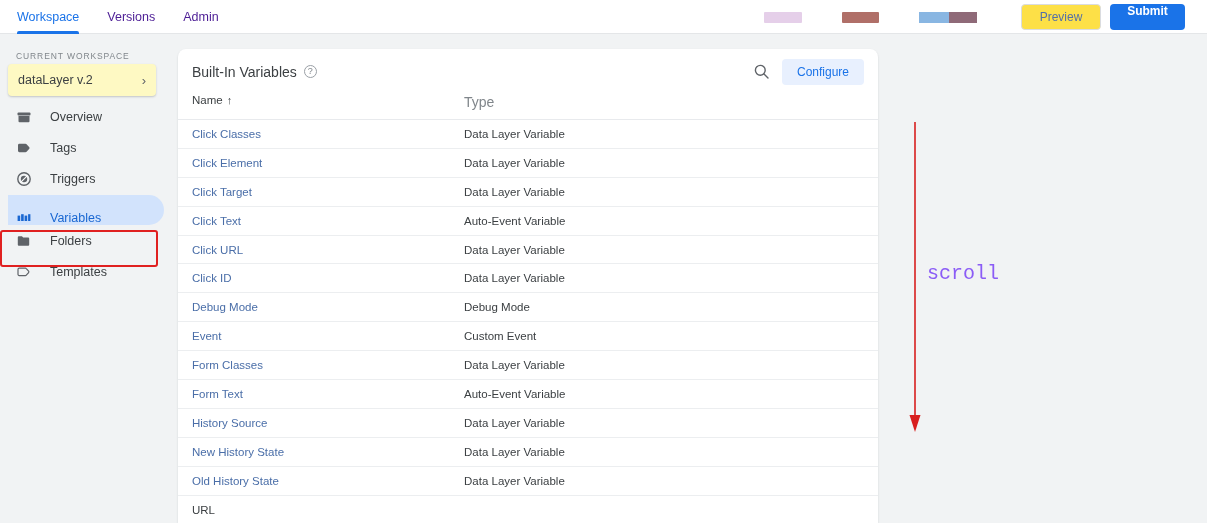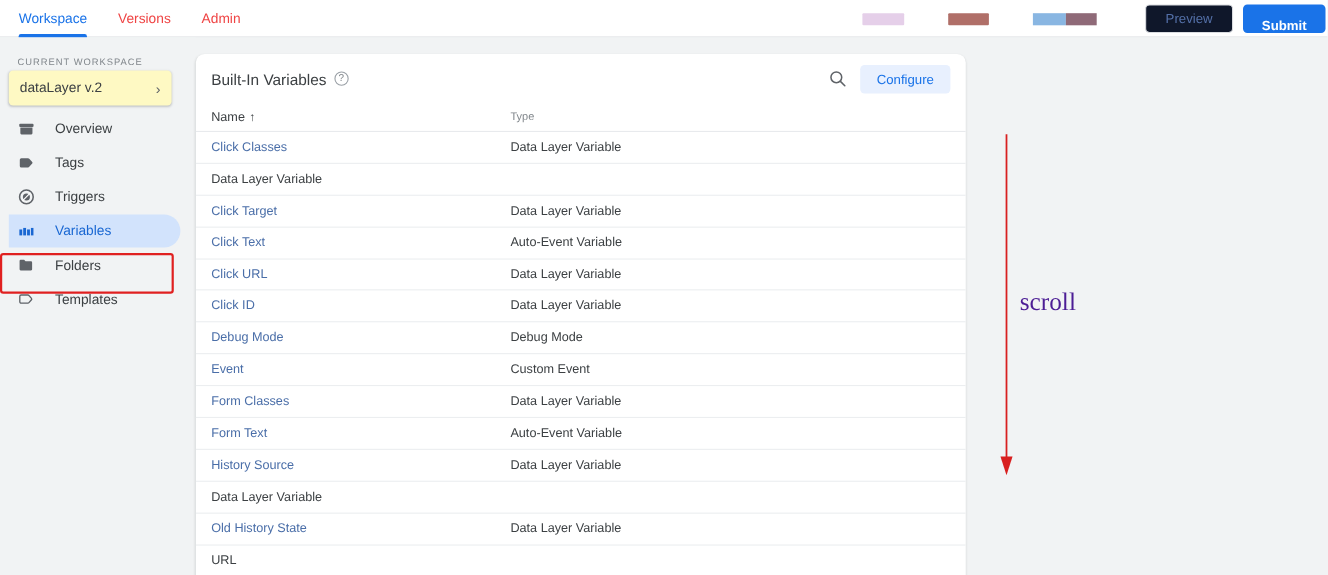--- a/index.html
+++ b/index.html
@@ -14,21 +14,21 @@
   
   .topbar {
     position: absolute; left: 0; top: 0; width: 1207px; height: 34px;
     background: #ffffff; border-bottom: 1px solid #e4e6e8;
     display: flex; align-items: flex-start;
   }
   .tabs { display: flex; height: 34px; align-items: center; padding-left: 17px; }
   .tab {
     position: relative; height: 34px; display: flex; align-items: center;
     padding: 0 14px 0 0; margin-right: 14px;
-    font-size: 12.5px; color: #ef4444; cursor: pointer; white-space: nowrap;
+    font-size: 12.5px; color: #4c1d95; cursor: pointer; white-space: nowrap;
   }
   .tab.active { color: #1a73e8; }
   .tab.active::after {
     content: ""; position: absolute; left: 0; right: 14px; bottom: 0;
     height: 3px; background: #1a73e8; border-radius: 2px 2px 0 0;
   }
 
   .topright {
     position: absolute; right: 0; top: 0; height: 34px;
     display: flex; align-items: center; gap: 0;
@@ -36,31 +36,31 @@
   .redactions { display: flex; align-items: center; gap: 40px; margin-right: 44px; }
   .redact { height: 11px; border-radius: 1px; }
   .redact.a { width: 38px; background: #e5cfe9; }
   .redact.b { width: 37px; background: #b06f68; }
   .redact.split { display: flex; width: 58px; }
   .redact.split i { display: block; height: 11px; }
   .redact.split i.l { width: 30px; background: #89b6e2; }
   .redact.split i.r { width: 28px; background: #8f6a78; }
 
   .btn-preview {
-    width: 80px; height: 26px; background: #0f172a;
+    width: 80px; height: 26px; background: #fde047;
     border: 1px solid #dadce0; border-radius: 4px;
     font-size: 12px; color: #5470a8; cursor: pointer;
     display: flex; align-items: center; justify-content: center;
     margin-right: 9px;
   }
   .btn-submit {
     width: 75px; height: 26px; background: #1a73e8; border: none; border-radius: 4px;
     font-size: 12px; font-weight: bold; color: #ffffff; cursor: pointer;
-    display: flex; align-items: flex-end; justify-content: center;
-    margin-right: 2px;
+    display: flex; align-items: flex-start; justify-content: center;
+    margin-right: 22px;
   }
 
   
   .sidebar { position: absolute; left: 0; top: 34px; width: 178px; height: 489px; background: #f1f3f4; }
   .ws-label {
     position: absolute; left: 16px; top: 17px;
     font-size: 8.5px; letter-spacing: .9px; color: #80868b; text-transform: uppercase;
   }
   .ws-select {
     position: absolute; left: 8px; top: 30px; width: 148px; height: 32px;
@@ -73,21 +73,21 @@
 
   .nav { position: absolute; left: 0; top: 68px; width: 178px; }
   .nav-item {
     position: relative; height: 30px; display: flex; align-items: center;
     margin: 0 14px 0 8px; padding-left: 8px; border-radius: 0 16px 16px 0;
     cursor: pointer;
   }
   .nav-item + .nav-item { margin-top: 1px; }
   .nav-item .ico { width: 24px; display: flex; align-items: center; justify-content: flex-start; }
   .nav-item .lbl { font-size: 12.5px; color: #3c4043; margin-left: 10px; }
-  .nav-item.active { background: #d2e3fc; border-radius: 0 16px 16px 0; }
+  .nav-item.active { background: #d2e3fc; border-radius: 0 16px 16px 0; align-items: flex-end; }
   .nav-item.active .lbl { color: #1967d2; }
 
   .highlight-box {
     position: absolute; left: 0; top: 196px; width: 158px; height: 37px;
     border: 2px solid #e02020; border-radius: 3px; pointer-events: none;
   }
 
   
   .card {
     position: absolute; left: 178px; top: 49px; width: 700px; height: 474px;
@@ -107,39 +107,39 @@
   }
   .head-right { margin-left: auto; display: flex; align-items: center; gap: 12px; }
   .search-icon { width: 18px; height: 18px; cursor: pointer; display: flex; align-items: center; justify-content: center; }
   .btn-configure {
     width: 82px; height: 26px; background: #e8f0fe; border: none; border-radius: 4px;
     font-size: 12px; color: #1a73e8; cursor: pointer;
     display: flex; align-items: center; justify-content: center;
   }
 
   .col-head {
-    display: flex; align-items: center; height: 26px; padding: 0 14px;
+    display: flex; align-items: flex-start; height: 26px; padding: 0 14px;
     border-bottom: 1px solid #e8eaed;
   }
   .col-name { width: 272px; font-size: 11.5px; color: #3c4043; display: flex; align-items: center; gap: 4px; cursor: pointer; }
   .sort-arrow { font-size: 11px; color: #3c4043; }
-  .col-type { font-size: 10px; color: #80868b; }
+  .col-type { font-size: 14px; color: #80868b; }
 
   .row {
     display: flex; align-items: center; height: 28.9px; padding: 0 14px;
     border-bottom: 1px solid #eceef0; cursor: pointer;
   }
   .row .name { width: 272px; font-size: 11.5px; color: #4a6ea8; }
   .row .type { font-size: 11.5px; color: #3c4043; }
 
   
   .annot { position: absolute; left: 880px; top: 110px; width: 220px; height: 340px; pointer-events: none; }
   .annot-label {
     position: absolute; left: 47px; top: 152px;
-    font-size: 23px; color: #4c1d95; font-family: Liberation Serif, serif;
+    font-size: 20px; color: #8b5cf6; font-family: Liberation Mono, monospace;
   }
 </style>
 </head>
 <body>
 
 <div id="app">
 
   <div class="topbar">
     <div class="tabs">
       <div class="tab active">
@@ -273,20 +273,21 @@
       </div>
       <div class="col-type">Type</div>
     </div>
 
     <div id="rows">
         <div class="row">
           <div class="name">Click Classes</div>
           <div class="type">Data Layer Variable</div>
         </div>
         <div class="row">
+          <div class="name">Click Element</div>
           <div class="type">Data Layer Variable</div>
         </div>
         <div class="row">
           <div class="name">Click Target</div>
           <div class="type">Data Layer Variable</div>
         </div>
         <div class="row">
           <div class="name">Click Text</div>
           <div class="type">Auto-Event Variable</div>
         </div>
@@ -312,20 +313,21 @@
         </div>
         <div class="row">
           <div class="name">Form Text</div>
           <div class="type">Auto-Event Variable</div>
         </div>
         <div class="row">
           <div class="name">History Source</div>
           <div class="type">Data Layer Variable</div>
         </div>
         <div class="row">
+          <div class="name">New History State</div>
           <div class="type">Data Layer Variable</div>
         </div>
         <div class="row">
           <div class="name">Old History State</div>
           <div class="type">Data Layer Variable</div>
         </div>
         <div class="row">
           <div class="type">URL</div>
         </div>
       </div>

